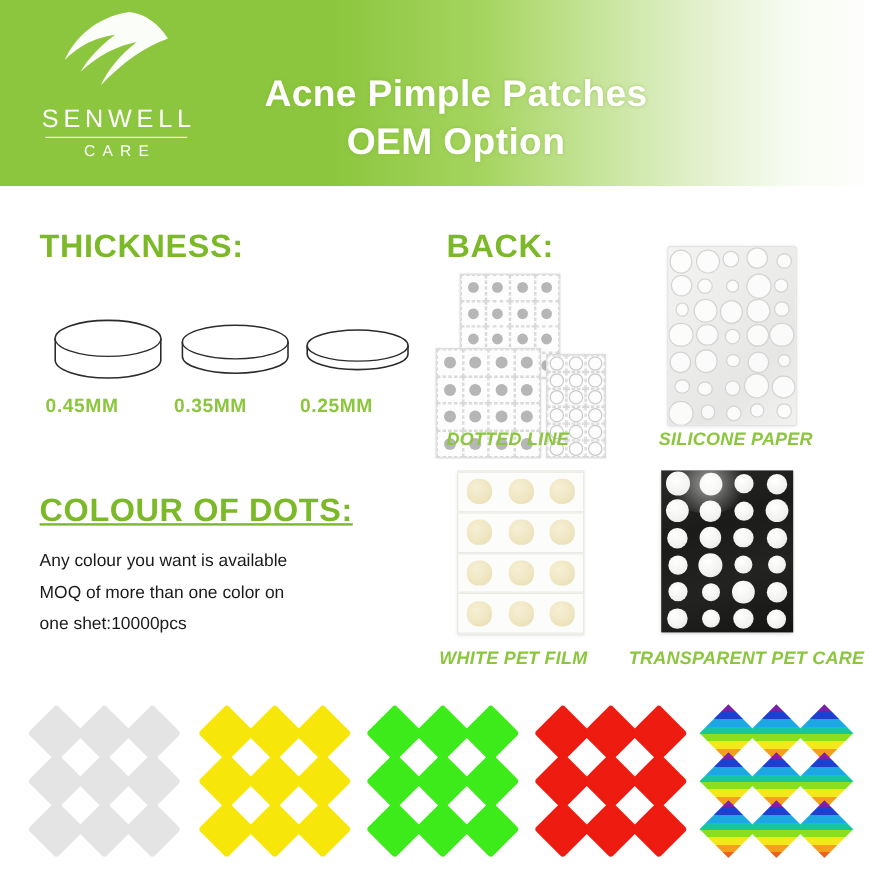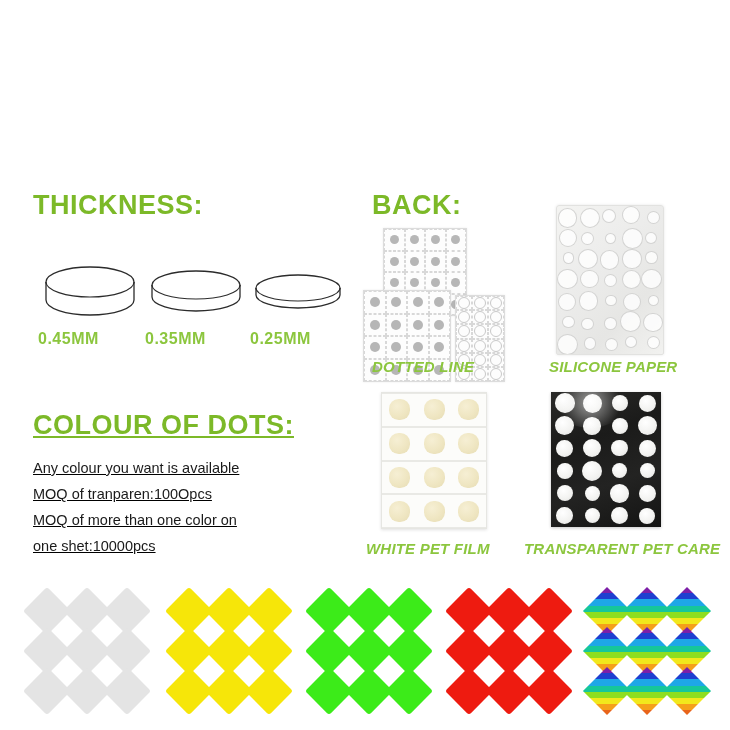--- a/index.html
+++ b/index.html
@@ -130,21 +130,20 @@
     letter-spacing: 0.2px;
     white-space: nowrap;
   }
 
   
   .colour-lines {
     position: absolute;
     left: 33px;
     top: 455px;
     width: 330px;
-    text-decoration: underline;
   }
   .colour-lines div {
     color: #1a1a1a;
     font-size: 14.5px;
     line-height: 26px;
     white-space: nowrap;
   }
   
   .dl-sheet {
     position: absolute;
@@ -244,20 +243,41 @@
     height: 34px;
     transform: rotate(45deg);
   }
   .dia.soft { border-radius: 3px; }
 </style>
 </head>
 <body>
 
 <div id="page">
 
+  <div class="header">
+
+    <div class="logo-wrap">
+      <div class="logo-mark">
+        <svg viewBox="0 0 112 80" width="112" height="80" aria-hidden="true">
+          <path d="M68 2 C40 6 22 24 14 42 C26 30 40 23 56 21 C44 30 34 40 27 52 C42 38 58 30 74 27 C60 38 50 50 44 63 C62 44 82 30 100 24 C92 12 82 4 68 2 Z" fill="#ffffff" opacity="0.97"></path>
+          <path d="M58 24 C34 30 18 46 10 62 C24 50 38 43 52 41 C40 50 32 58 26 68 C42 54 58 46 72 43 C60 53 52 62 47 72 C62 56 80 46 96 42 C88 32 74 25 58 24 Z" fill="#ffffff" opacity="0.0"></path>
+        </svg>
+      </div>
+      <div class="logo-text">
+        <div class="logo-senwell">SENWELL</div>
+        <div class="logo-rule"></div>
+        <div class="logo-care">CARE</div>
+      </div>
+    </div>
+
+    <div class="header-title">
+      <span class="l1">Acne Pimple Patches</span>
+      <span class="l2">OEM Option</span>
+    </div>
+  </div>
 
   <div class="sec-heading" id="heading-back">BACK:</div>
   <div class="sec-heading" id="heading-thickness">THICKNESS:</div>
   <div class="sec-heading" id="heading-colour">COLOUR OF DOTS:</div>
 
   <div class="cyl" style="left:42px; top:264px;">
     <svg width="96" height="62" viewBox="0 0 96 62" aria-hidden="true">
       <ellipse cx="48" cy="18" rx="44" ry="15" fill="#ffffff" stroke="#2b2b2b" stroke-width="1.3"></ellipse>
       <path d="M4 18 L4 36 A44 15 0 0 0 92 36 L92 18" fill="#ffffff" stroke="#2b2b2b" stroke-width="1.3"></path>
       <path d="M4 18 A44 15 0 0 0 92 18" fill="none" stroke="#2b2b2b" stroke-width="1.1"></path>
@@ -529,21 +549,20 @@
       <div class="tpf-dot" style="width: 15.2133px; height: 15.2133px; left: 33.6433px; top: 116.143px;"></div>
       <div class="tpf-dot" style="width: 17.2902px; height: 17.2902px; left: 60.1049px; top: 115.105px;"></div>
       <div class="tpf-dot" style="width: 15.7998px; height: 15.7998px; left: 88.3501px; top: 115.85px;"></div>
       <div class="tpf-glow" style="width: 70px; height: 50px; left: 4px; top: -14px;"></div>
     </div>
 
   <div class="cap" style="left:524px; top:540px;">TRANSPARENT PET CARE</div>
 
   <div class="colour-lines" id="colour-lines">
       <div>Any colour you want is available</div>
-      <div>MOQ of tranparen:100Opcs</div>
       <div>MOQ of more than one color on</div>
       <div>one shet:10000pcs</div>
     </div>
 
   <div class="swatch" style="left:28px;  top:592px;">
       <div class="dia soft" style="left: 2px; top: 2px; background: rgb(228, 228, 228);"></div>
       <div class="dia soft" style="left: 42px; top: 2px; background: rgb(228, 228, 228);"></div>
       <div class="dia soft" style="left: 82px; top: 2px; background: rgb(228, 228, 228);"></div>
       <div class="dia soft" style="left: 2px; top: 42px; background: rgb(228, 228, 228);"></div>
       <div class="dia soft" style="left: 42px; top: 42px; background: rgb(228, 228, 228);"></div>

